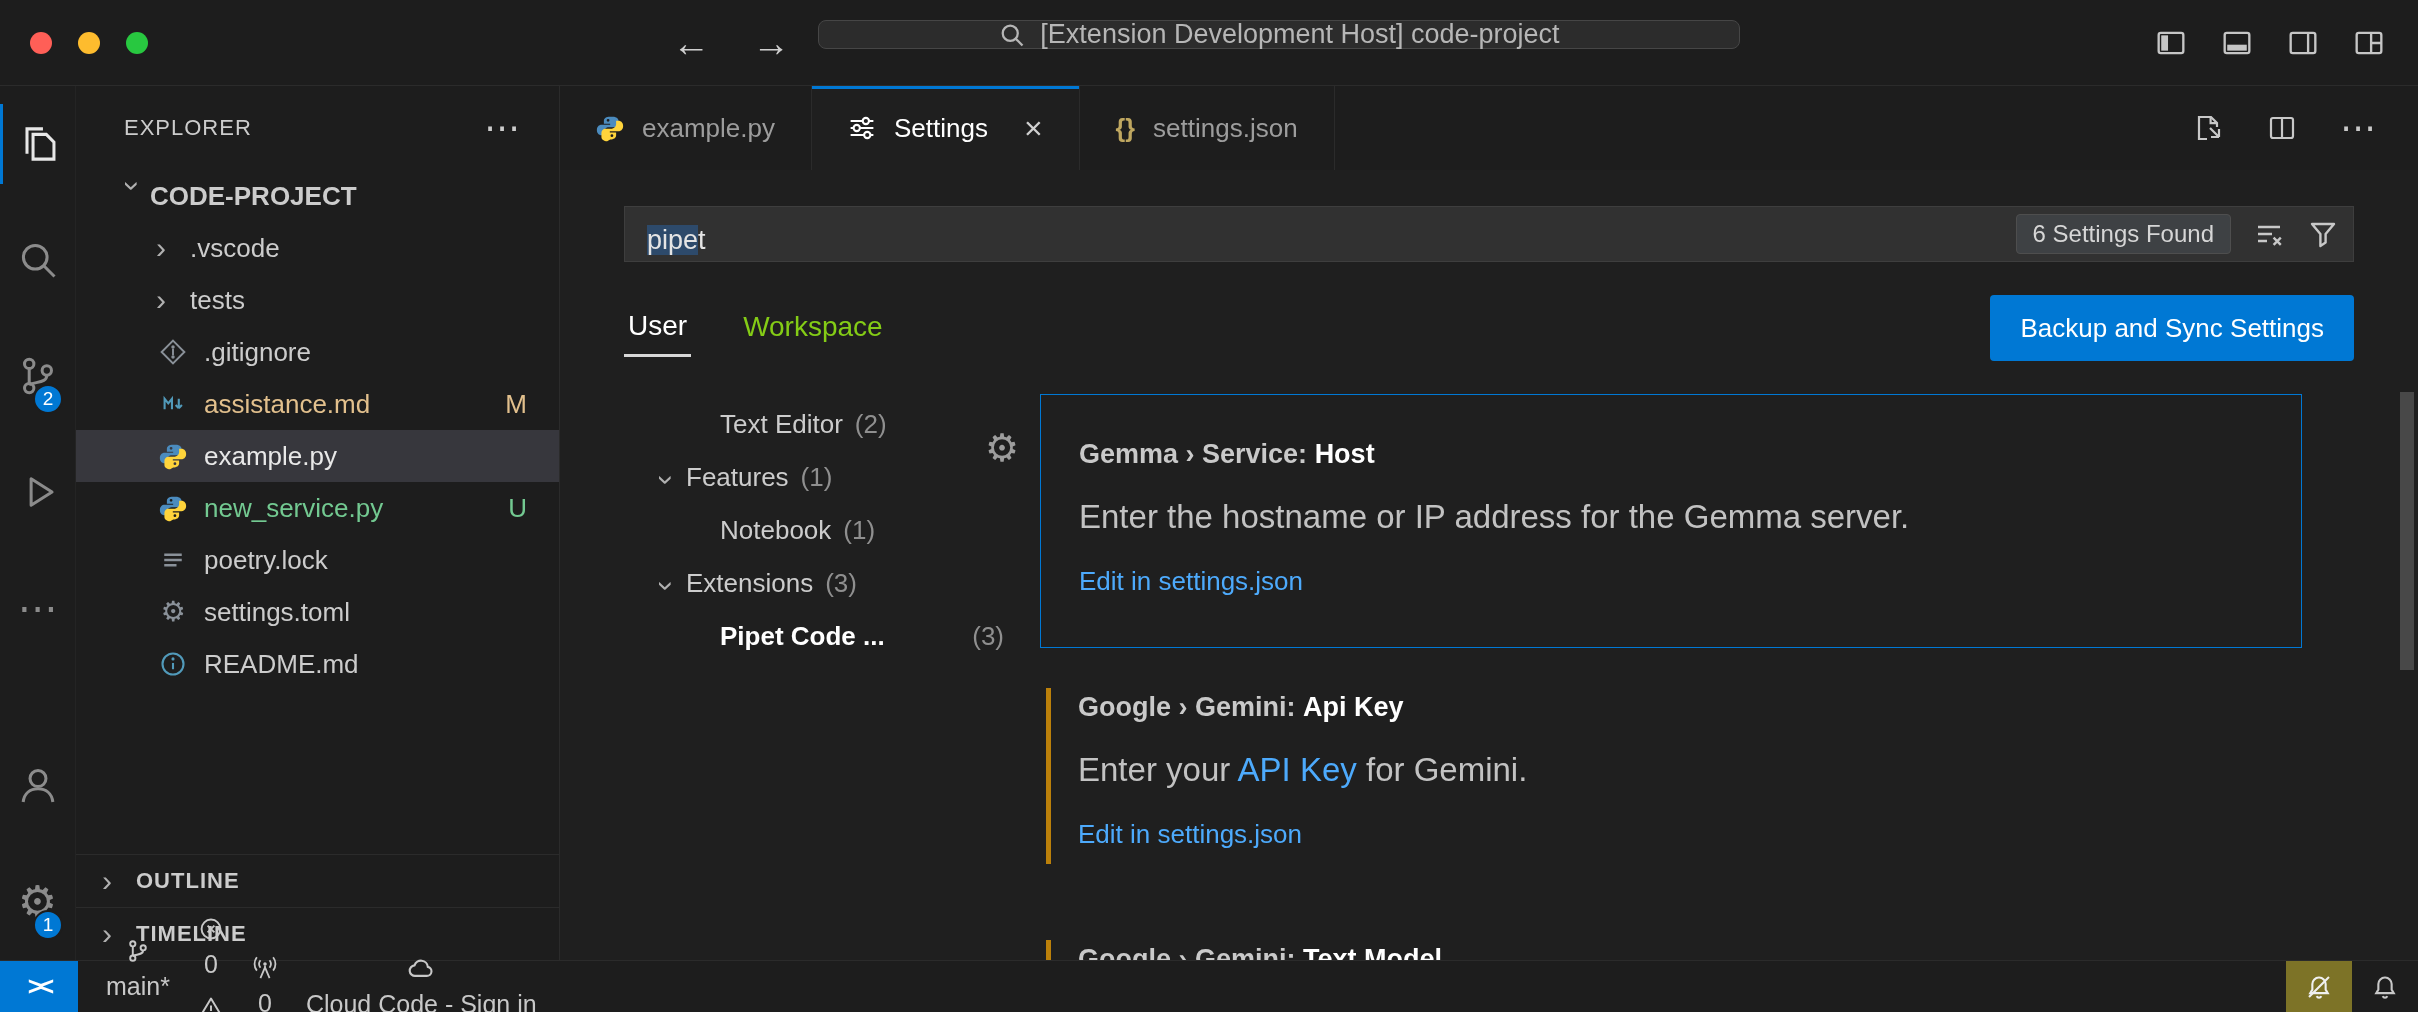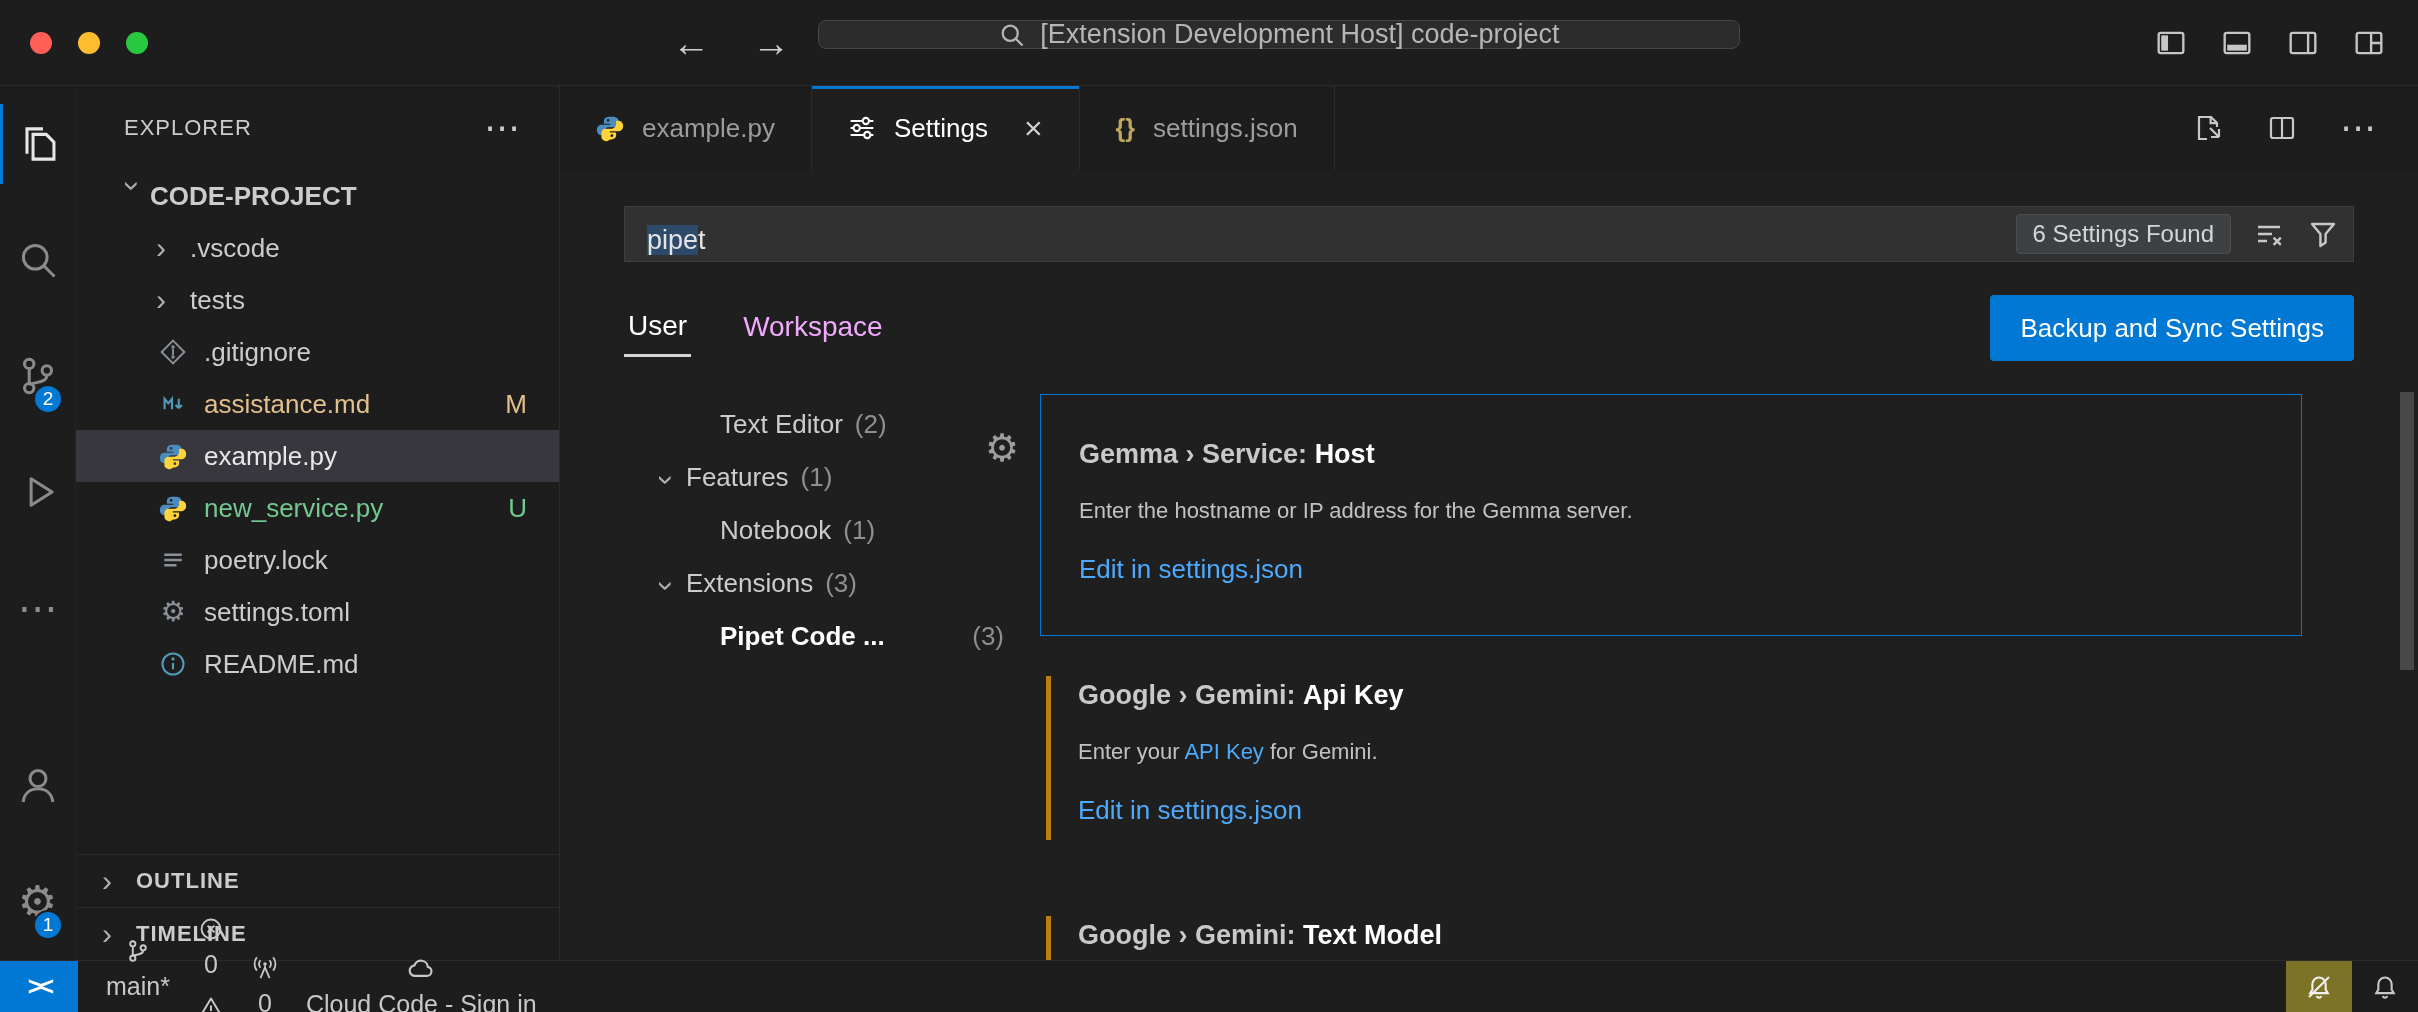--- a/index.html
+++ b/index.html
@@ -67,40 +67,40 @@
   
   .settings{flex:1;position:relative;padding:0 64px;overflow:hidden;display:flex;flex-direction:column;min-height:0;}
   .search-box{margin-top:36px;height:56px;background:#313131;border:1px solid #3e3e3e;display:flex;align-items:center;padding:0 14px;flex:none;}
   .search-text{font-size:27px;color:#e4e4e4;padding-left:8px;margin-top:12px;}
   .search-text .sel{background:#2d4a6b;}
   .search-right{margin-left:auto;display:flex;align-items:center;gap:22px;color:#c8c8c8;}
   .count-badge{background:#3e4144;border:1px solid #4e4e4e;border-radius:4px;padding:5px 16px;font-size:24px;color:#d6d6d6;white-space:nowrap;}
   .scope-row{margin-top:30px;height:72px;display:flex;align-items:center;flex:none;}
   .scope-tab{font-size:28px;padding:10px 4px 12px;margin-right:48px;}
   .scope-tab.active{color:#ffffff;border-bottom:3px solid #d7d7d7;}
-  .scope-tab.inactive{color:#f0abfc;}
+  .scope-tab.inactive{color:#84cc16;}
   .sync-btn{margin-left:auto;background:#0078d4;color:#ffffff;font-size:26px;height:66px;padding:0 30px;display:flex;align-items:center;border-radius:4px;}
   .settings-body{display:flex;margin-top:30px;flex:1;min-height:0;}
   .toc{width:416px;flex:none;padding-top:4px;text-align:center;}
   .toc-row{height:53px;display:flex;align-items:center;font-size:26px;color:#cccccc;}
   .toc-row .cnt{color:#8f8f8f;margin-left:12px;}
   .toc-row.lvl0{padding-left:24px;}
   .toc-row.lvl1{padding-left:96px;}
   .toc-row .toc-chev{width:38px;flex:none;}
   .toc-row.sel{font-weight:700;color:#ffffff;}
   .toc-row.sel .cnt{font-weight:400;margin-left:auto;margin-right:36px;}
   .slist{flex:1;min-width:0;position:relative;padding-right:52px;}
   .setting{position:relative;padding:44px 30px 50px 38px;}
   .setting.focused{border:1px solid #0078d4;}
   .setting.modified::before{content:"";position:absolute;left:6px;top:40px;bottom:36px;width:5px;background:#bb800a;}
   .setting.clipped.modified::before{bottom:-10px;}
   .s-title{font-size:27px;margin-bottom:28px;white-space:nowrap;}
   .s-cat{color:#c9c9c9;font-weight:600;}
   .s-name{color:#ffffff;font-weight:700;}
-  .s-desc{font-size:22px;color:#c2c2c2;margin-bottom:30px;}
+  .s-desc{font-size:33px;color:#c2c2c2;margin-bottom:30px;}
   .s-link{font-size:26px;color:#4daafc;}
   .inline-link{color:#4daafc;}
   .row-gear{position:absolute;left:-56px;top:34px;color:#9d9d9d;}
   .row-gear .glyph-gear{font-size:38px;}
   .scrollbar-thumb{position:absolute;right:4px;top:222px;width:14px;height:278px;background:rgba(121,121,121,0.45);}
 
   
   .statusbar{height:52px;background:#1d1d1d;border-top:1px solid #2b2b2b;display:flex;align-items:center;font-size:25px;color:#c8c8c8;flex:none;}
   .sb-remote{width:78px;height:100%;background:#0078d4;color:#ffffff;display:flex;align-items:center;justify-content:center;font-weight:700;font-size:26px;letter-spacing:-4px;}
   .sb-item{display:flex;align-items:center;gap:8px;margin-left:28px;white-space:nowrap;flex-direction:column;}

